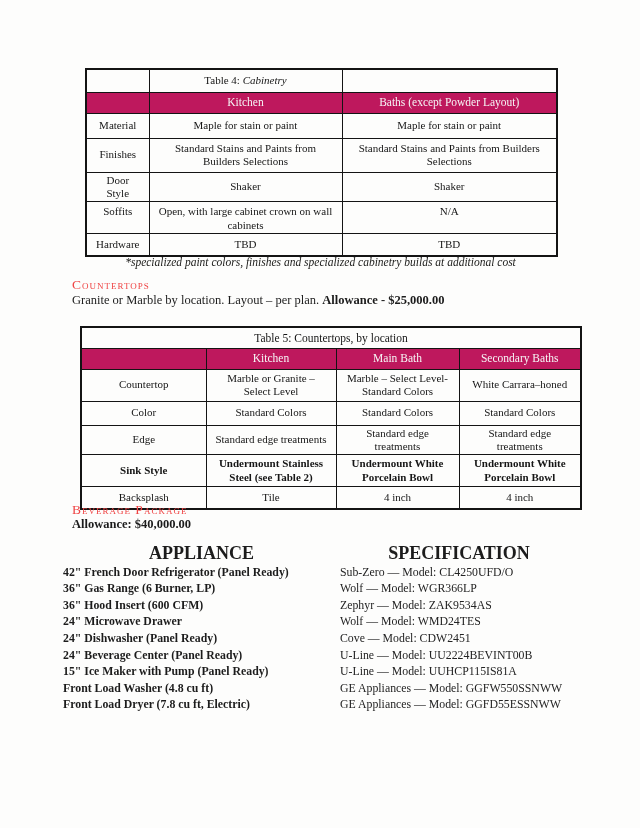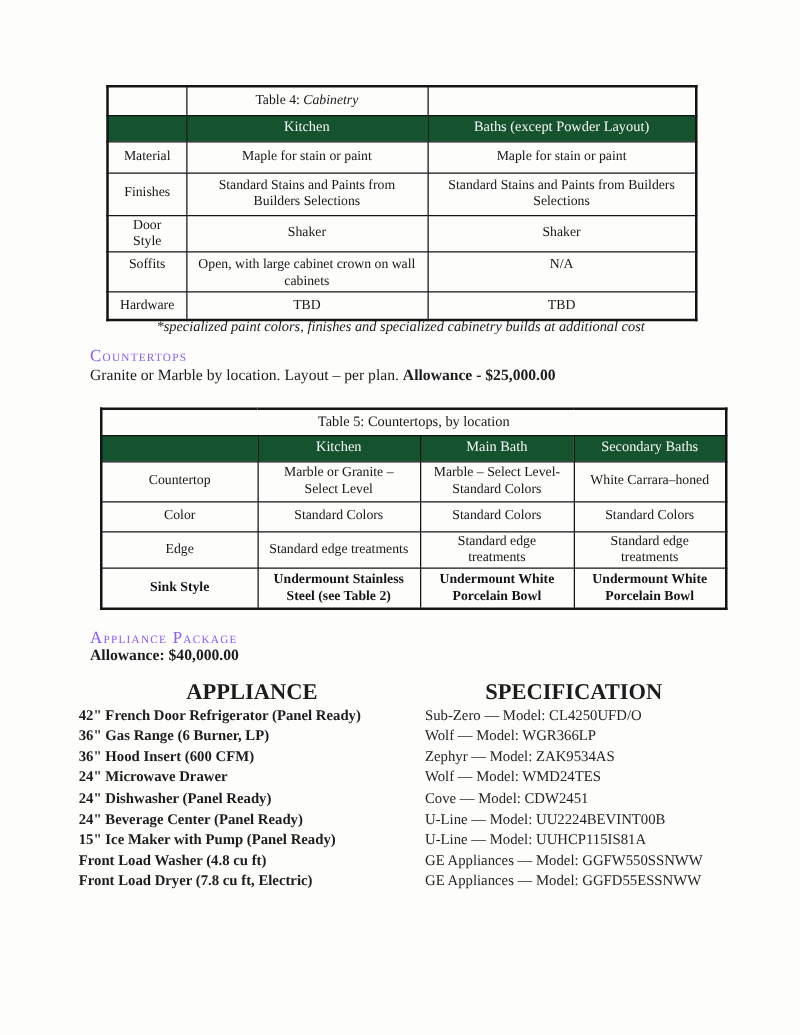--- a/index.html
+++ b/index.html
@@ -10,21 +10,21 @@
     -webkit-font-smoothing:antialiased;
   }
   .abs{position:absolute;}
 
   
   table.spec{border-collapse:collapse;table-layout:fixed;border:2px solid #141414;}
   table.spec td{
     border:1px solid #141414;text-align:center;vertical-align:middle;
     font-size:11px;line-height:1.22;padding:1px 8px;color:#161616;
   }
-  tr.black-row td{background:#14532d;color:#f6f6f6;font-size:11.5px;}
+  tr.black-row td{background:#be185d;color:#f6f6f6;font-size:11.5px;}
   tr.title-row td{font-size:11.5px;border-radius:10px;}
 
   
   #table4{left:85px;top:68px;width:471px;}
   #table4 col.c1{width:63px;}#table4 col.c2{width:193px;}#table4 col.c3{width:215px;}
   #table4 tr.r-title{height:23px;}
   #table4 tr.r-head{height:21px;}
   #table4 tr.r-material{height:25px;}
   #table4 tr.r-finishes{height:34px;}
   #table4 tr.r-door{height:22px;}
@@ -47,21 +47,21 @@
   .italic{font-style:italic;}
   .bold{font-weight:bold;}
 
   #footnote{
     left:85px;top:256px;width:471px;text-align:center;
     font-style:italic;font-size:11.5px;color:#20201e;
   }
 
   .green-head{
     font-variant:small-caps;letter-spacing:1px;
-    color:#8b5cf6;font-size:13.5px;font-weight:normal;
+    color:#ef4444;font-size:13.5px;font-weight:normal;
   }
   #countertops-heading{left:72px;top:277px;}
   #countertops-intro{left:72px;top:293px;font-size:12.5px;}
   #appliance-heading{left:72px;top:502px;}
   #appliance-allowance{left:72px;top:517px;font-size:12.5px;font-weight:bold;}
 
   
   #appliance-table{left:63px;top:545px;width:515px;border-collapse:collapse;table-layout:fixed;}
   #appliance-table col.a1{width:277px;}
   #appliance-table col.a2{width:238px;}
@@ -157,24 +157,30 @@
     <td>Standard edge treatments</td>
     <td>Standard edge treatments</td>
     <td>Standard edge treatments</td>
   </tr>
   <tr class="t-sink">
     <td>Sink Style</td>
     <td>Undermount Stainless Steel (see Table 2)</td>
     <td>Undermount White Porcelain Bowl</td>
     <td>Undermount White Porcelain Bowl</td>
   </tr>
+  <tr class="t-backsplash">
+    <td>Backsplash</td>
+    <td>Tile</td>
+    <td>4 inch</td>
+    <td>4 inch</td>
+  </tr>
 </tbody>
   </table>
 
-<div class="abs green-head" id="appliance-heading">Appliance Package</div>
+<div class="abs green-head" id="appliance-heading">Beverage Package</div>
 <div class="abs" id="appliance-allowance">Allowance: $40,000.00</div>
 
 <table class="abs" id="appliance-table">
   <colgroup>
       <col class="a1">
       <col class="a2">
     </colgroup>
   <tbody>
       <tr class="list-head">
     <td>APPLIANCE</td>

